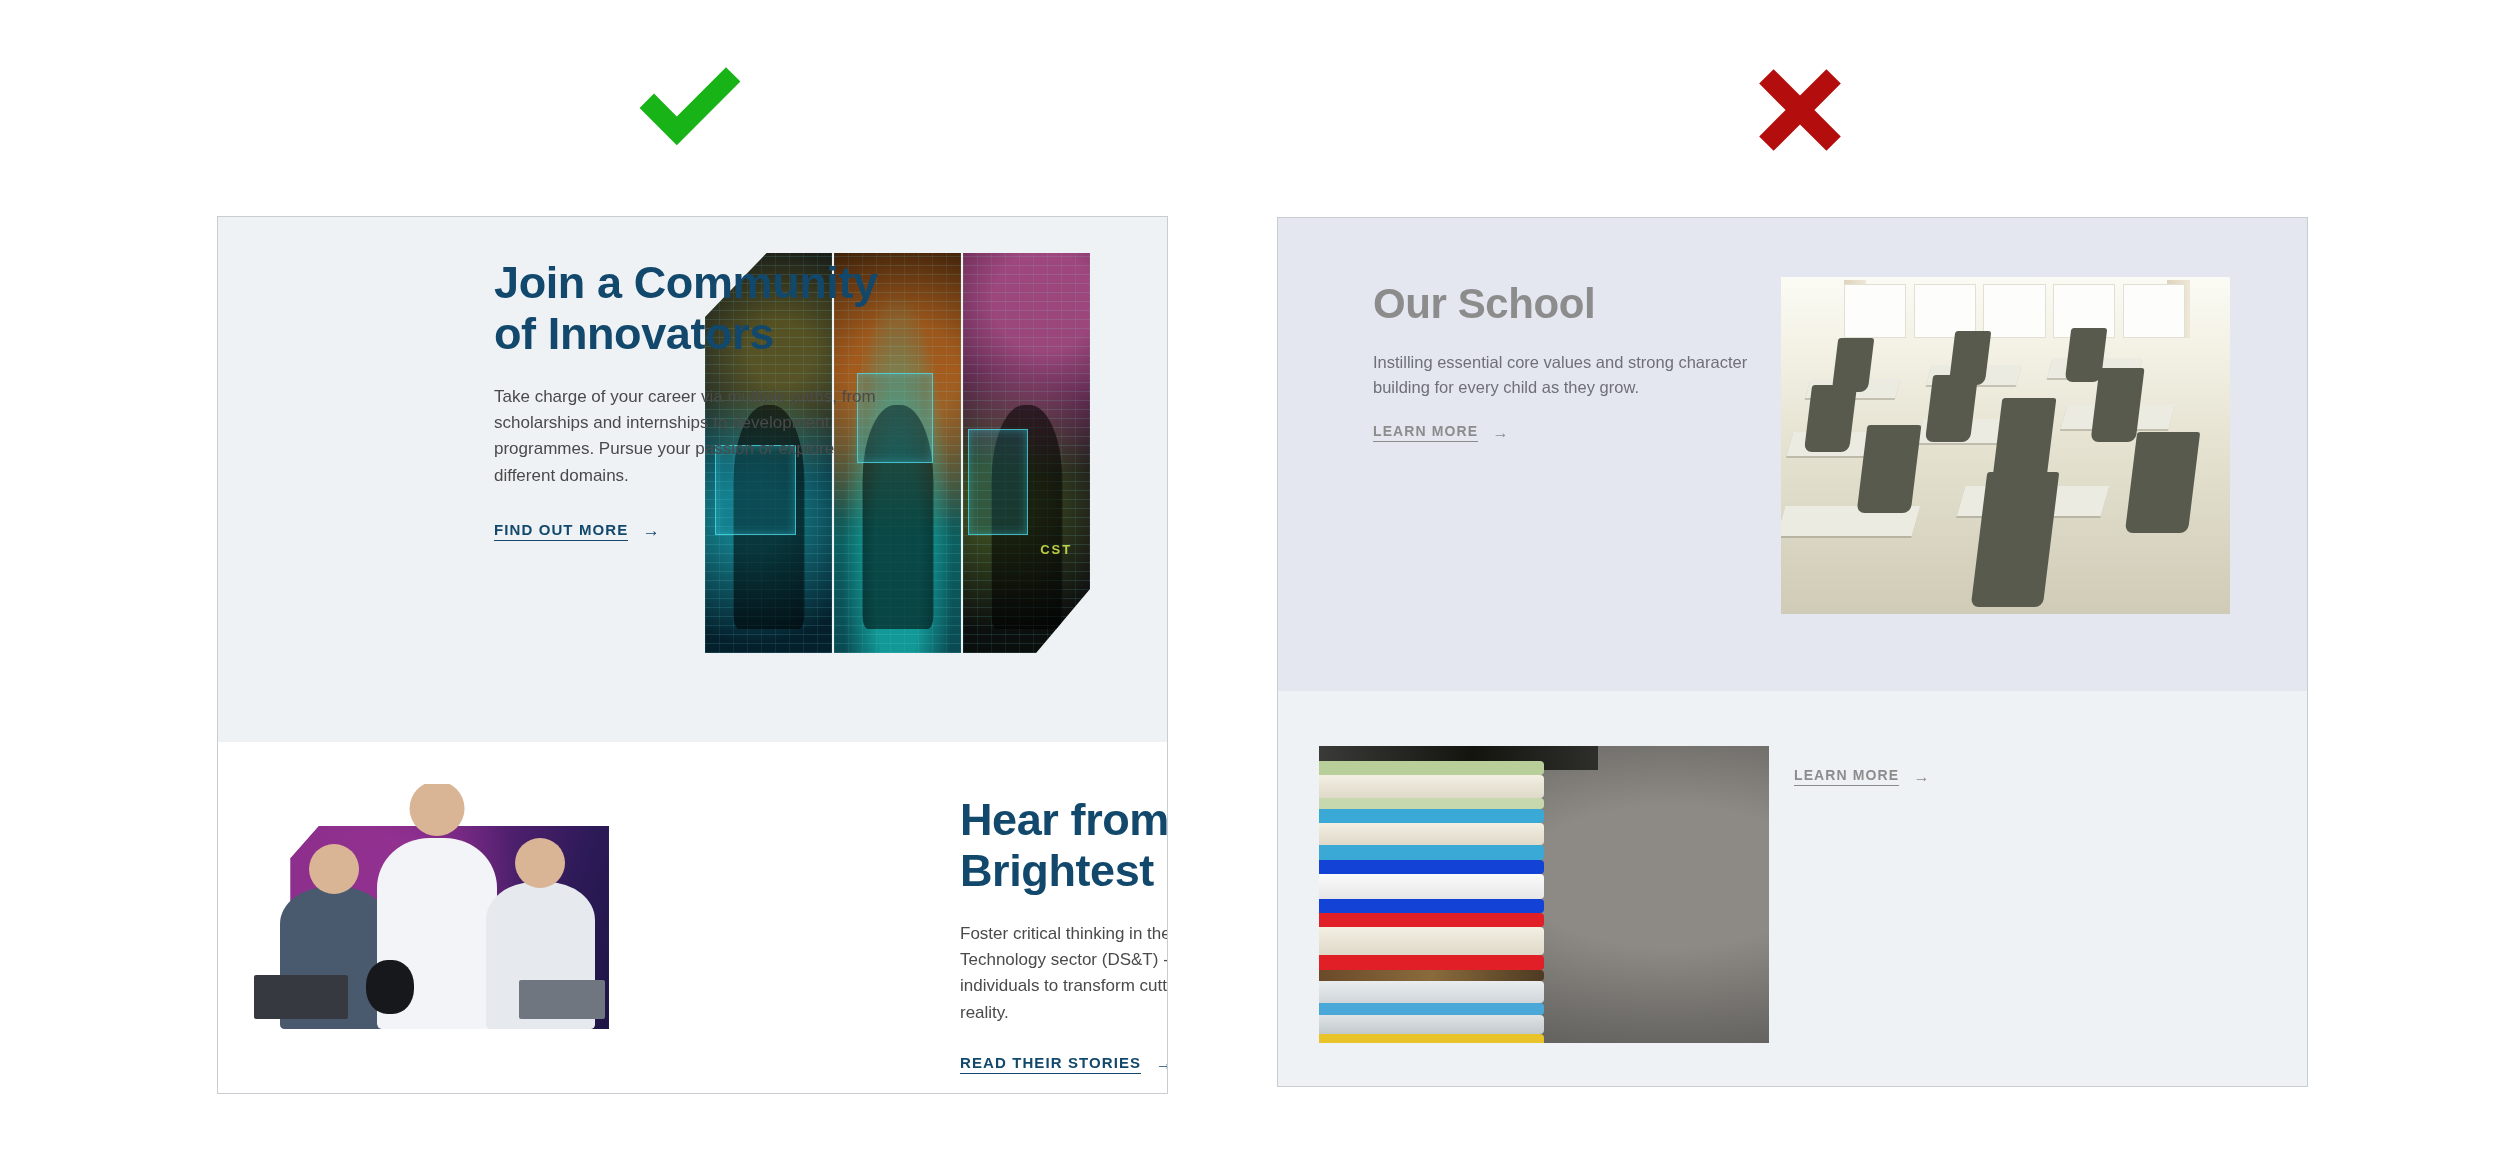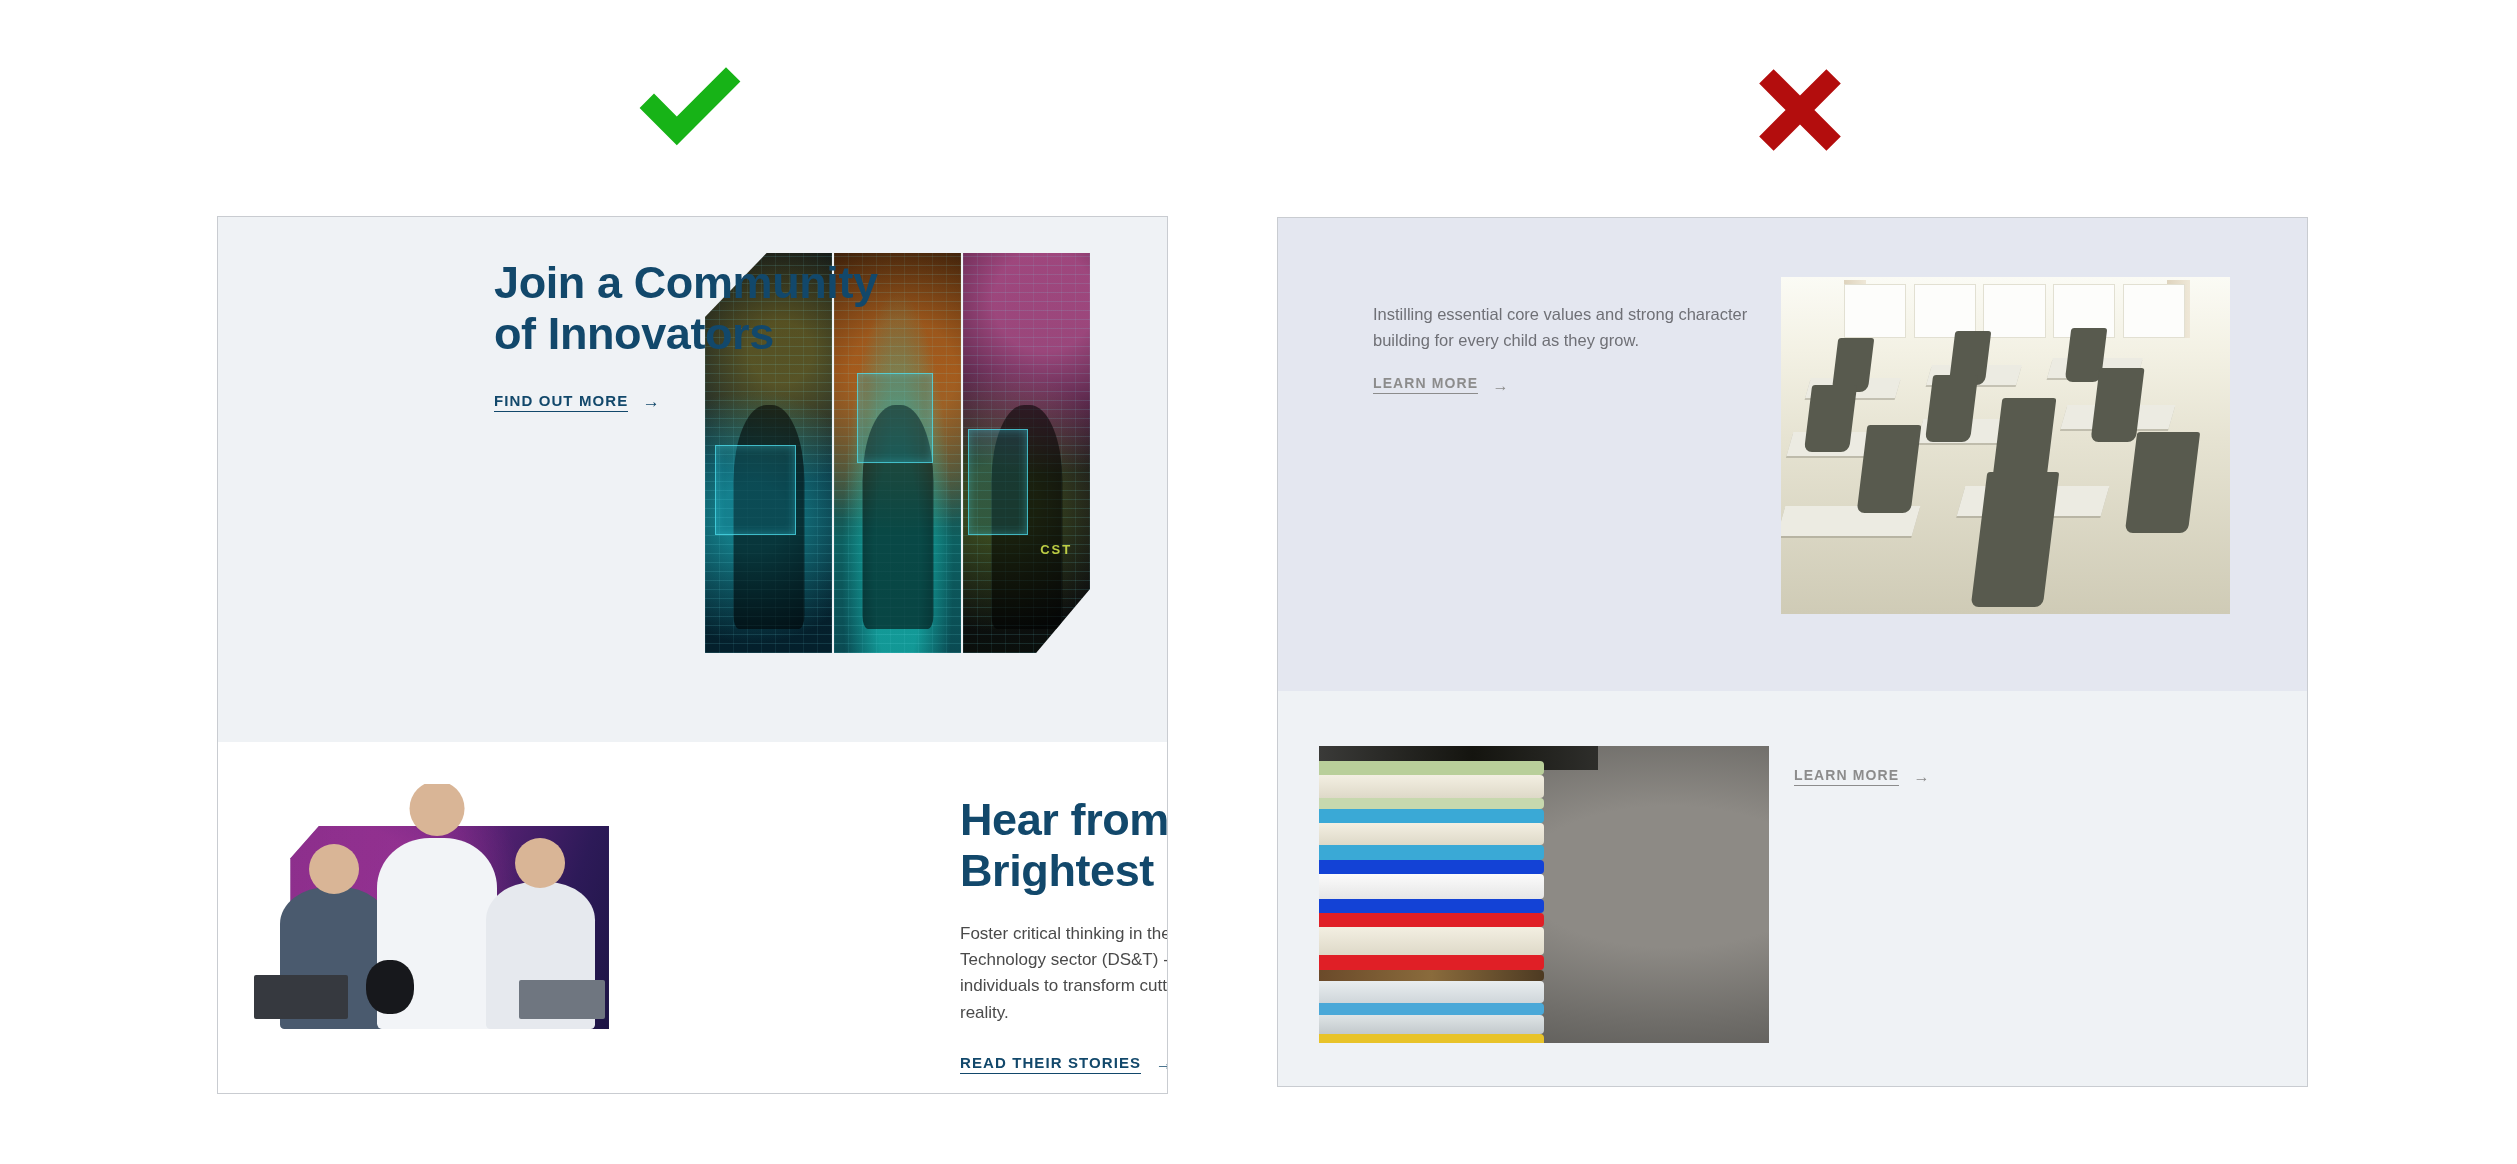--- a/index.html
+++ b/index.html
@@ -288,20 +288,21 @@
       <div class="collage-pane" id="collage-c">
         <div class="scan"></div>
         <div class="figure-silhouette"></div>
         <div class="hud" id="hud-c"></div>
         <div class="cst-logo">CST</div>
       </div>
     </div>
 
     <div class="textblock" id="good-text-1">
       <h2 class="heading">Join a Community of Innovators</h2>
+      <p class="body">Take charge of your career via multiple paths, from scholarships and internships to development programmes. Pursue your passion or explore different domains.</p>
       <a class="cta" href="#">
         <span class="cta-label">FIND OUT MORE</span>
         <span class="arrow-icon">→</span>
       </a>
     </div>
   </div>
 
   <div class="panel" id="good-panel-2">
 
     <div class="media" id="media-people">
@@ -329,20 +330,21 @@
       </a>
     </div>
   </div>
 </div>
 
 <div class="card bad" id="card-bad">
 
   <div class="panel" id="bad-panel-1">
 
     <div class="textblock" id="bad-text-1">
+      <h2 class="heading">Our School</h2>
       <p class="body">Instilling essential core values and strong character building for every child as they grow.</p>
       <a class="cta" href="#">
         <span class="cta-label">LEARN MORE</span>
         <span class="arrow-icon">→</span>
       </a>
     </div>
 
     <div class="media" id="media-classroom">
       <div class="classroom">
         <div class="curtain" id="curtain-l"></div>

